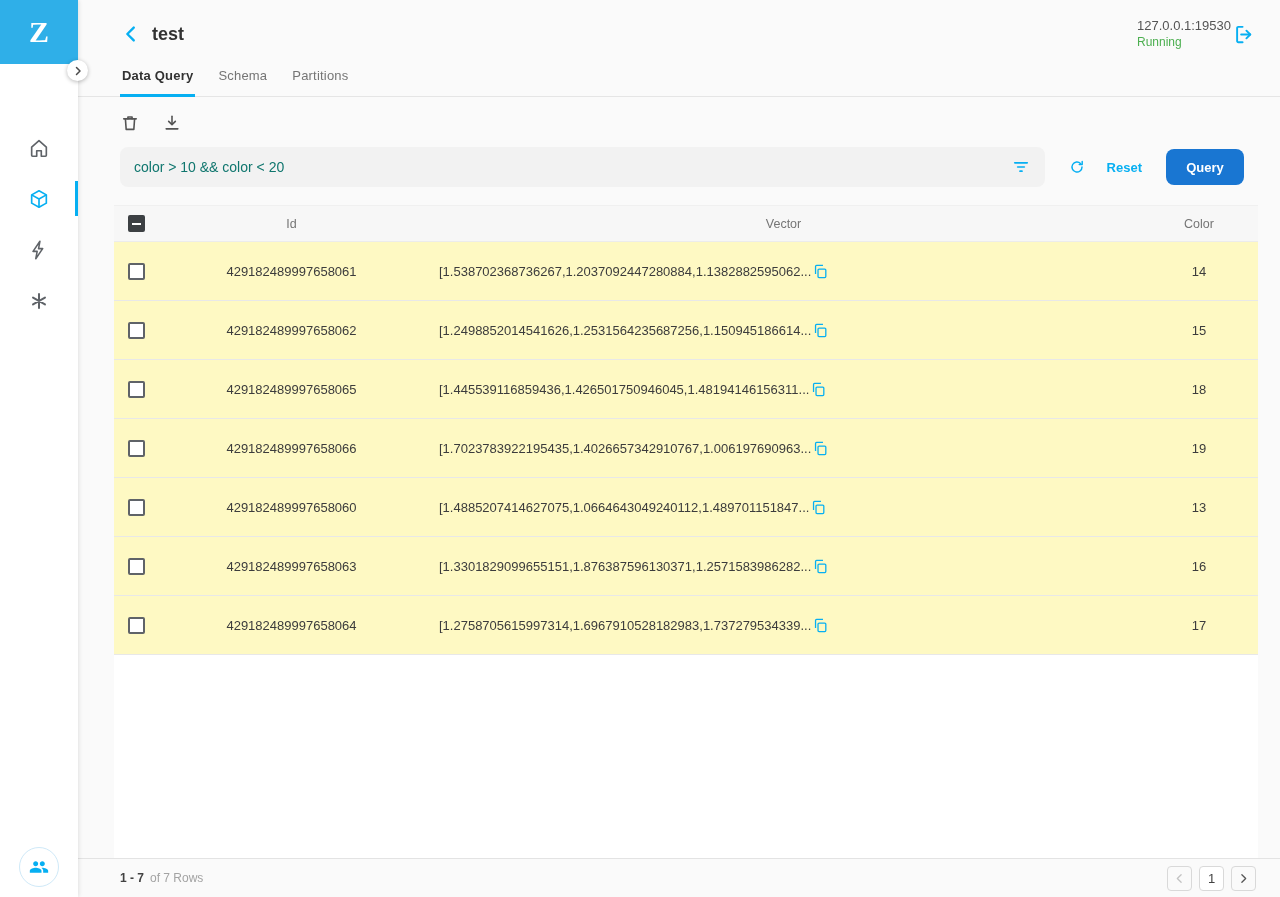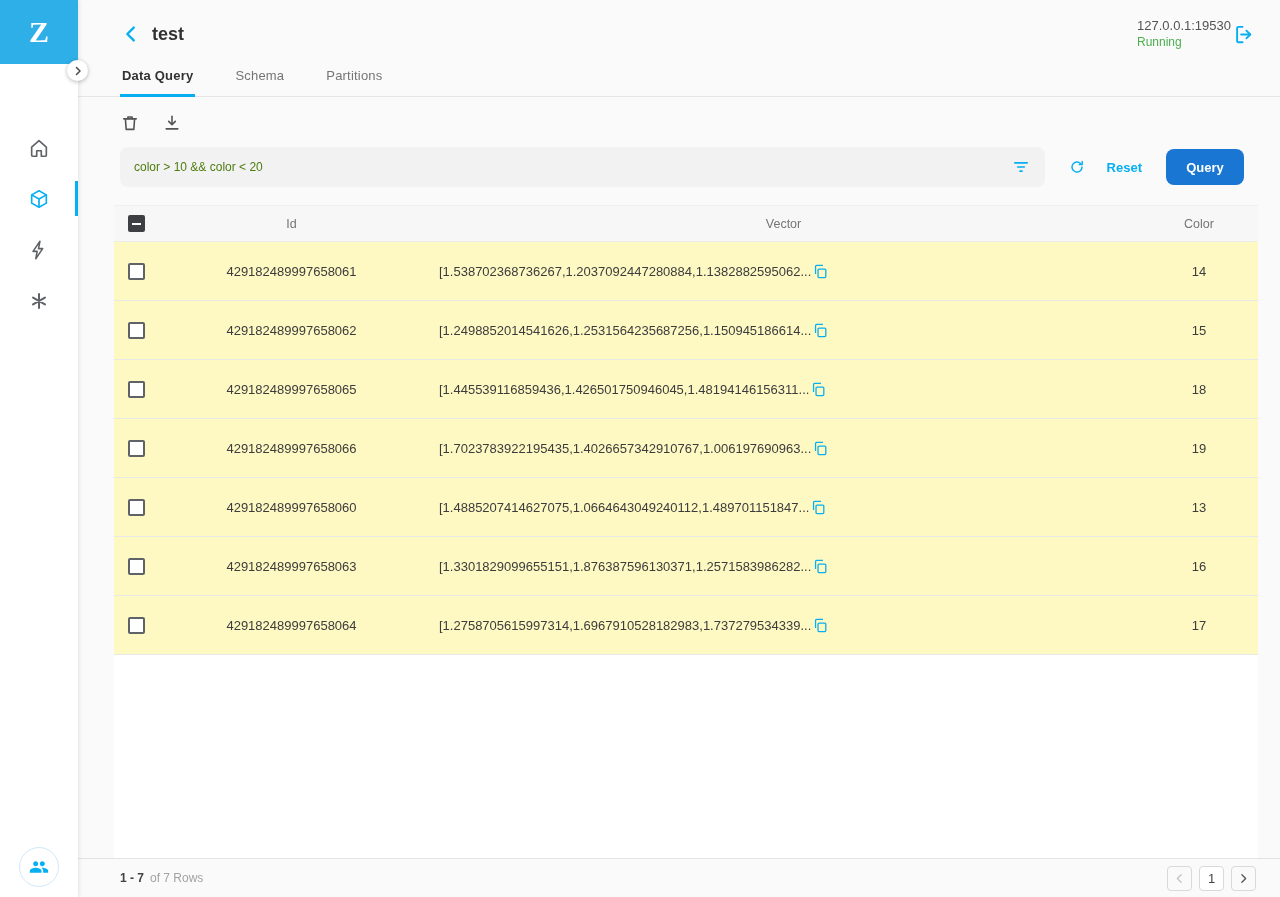--- a/index.html
+++ b/index.html
@@ -39,35 +39,35 @@
 
   .topbar { display:flex; align-items:center; padding:18px 24px 12px 42px; }
   .back-btn { color:#06aff2; cursor:pointer; display:flex; align-items:center; }
   .page-title { font-size:18px; font-weight:700; margin-left:10px; color:#323232; }
   .topbar-right { margin-left:auto; display:flex; align-items:center; gap:2px; }
   .conn-block { text-align:left; line-height:1.3; }
   .conn-host { font-size:13px; color:#545454; }
   .conn-status { font-size:12px; color:#4caf50; }
   .logout-btn { color:#06aff2; cursor:pointer; }
 
-  .tabs { display:flex; gap:38px; padding-left:42px; border-bottom:1px solid #e5e5e5; }
+  .tabs { display:flex; gap:21px; padding-left:42px; border-bottom:1px solid #e5e5e5; }
   .tab { font-size:13px; color:#757575; font-weight:500; padding:6px 2px 13px; position:relative; cursor:pointer; letter-spacing:.2px; }
   .tab.active { color:#323232; font-weight:700; }
   .tab.active::after { content:""; position:absolute; left:0; right:0; bottom:-1px; height:3px; background:#06aff2; }
 
   .toolbar { display:flex; gap:22px; padding:16px 0 8px 42px; color:#545454; }
   .tool-btn { cursor:pointer; display:flex; align-items:center; }
 
   .query-row { display:flex; align-items:center; padding:6px 36px 10px 42px; }
   .query-input-wrap {
     flex:1; height:40px; background:#f2f2f2; border-radius:8px; display:flex; align-items:center;
     padding:0 14px; gap:10px;
   }
   .query-input {
-    flex:1; border:none; outline:none; background:transparent; font-size:12px; color:#4d7c0f;
+    flex:1; border:none; outline:none; background:transparent; font-size:14px; color:#0f766e;
     font-family:"Liberation Sans","DejaVu Sans",sans-serif;
   }
   .filter-btn { color:#06aff2; cursor:pointer; }
   .reset-btn { display:flex; align-items:center; gap:22px; color:#06aff2; font-size:13px; font-weight:700; margin:0 24px; cursor:pointer; background:none; border:none; font-family:inherit; }
   .query-btn {
     width:78px; height:36px; background:#1976d2; color:#fff; border:none; border-radius:8px;
     font-size:13px; font-weight:700; cursor:pointer; font-family:inherit;
   }
 
   

